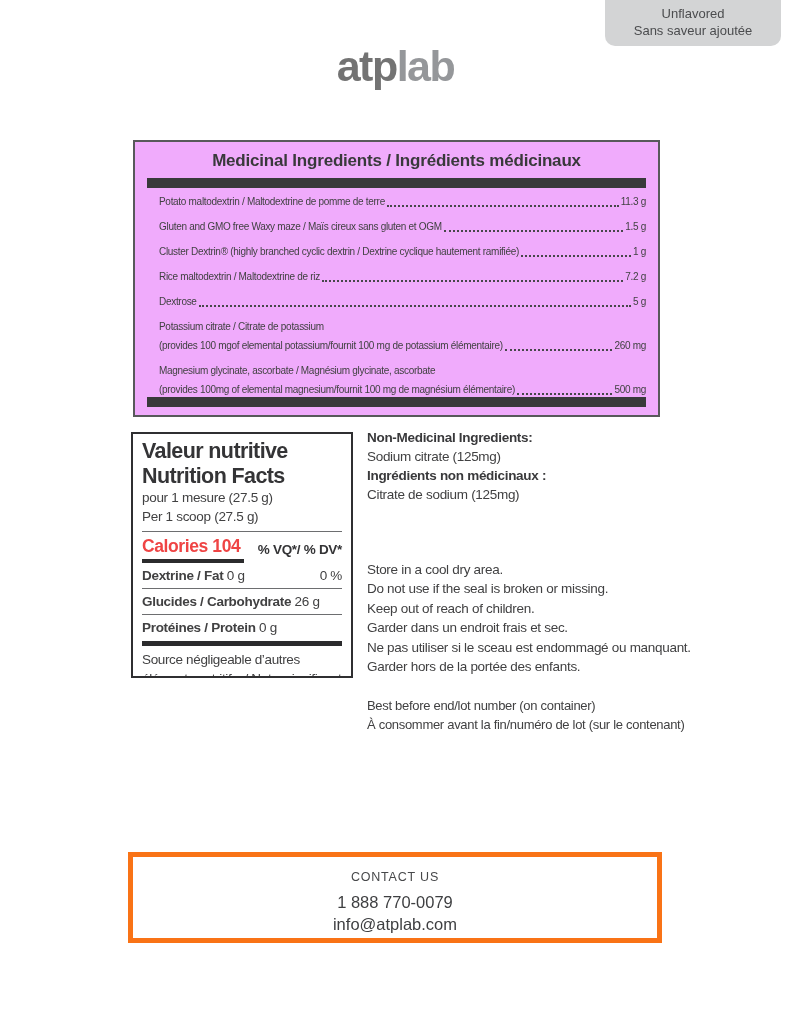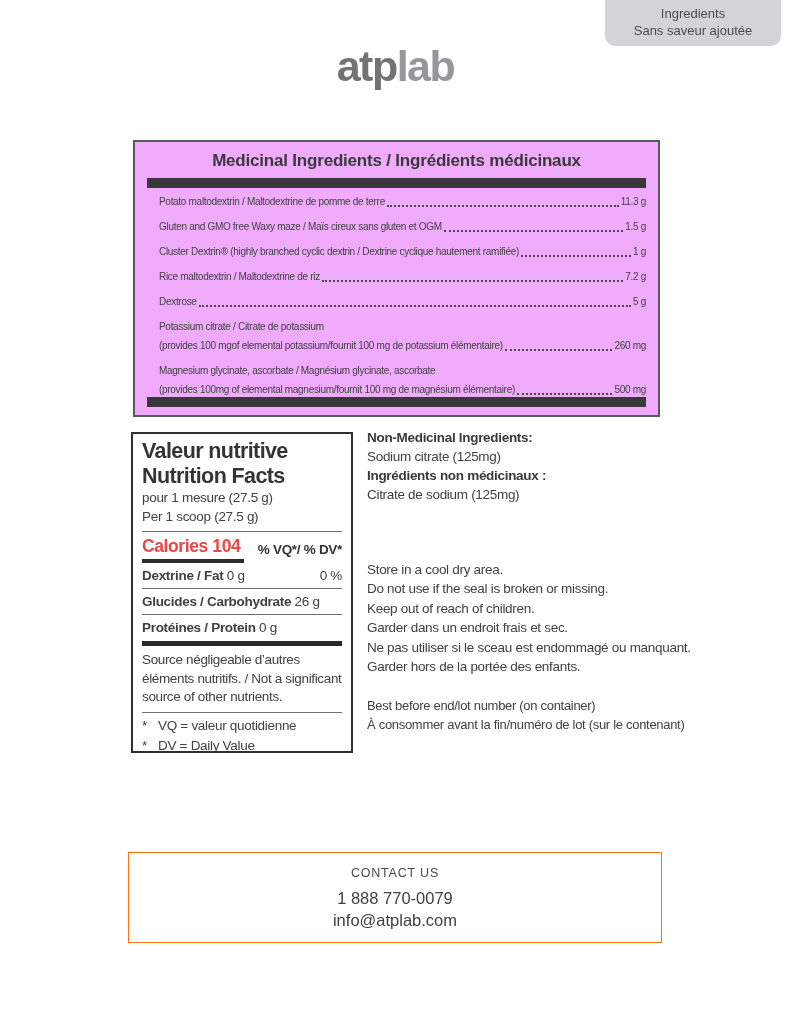--- a/index.html
+++ b/index.html
@@ -26,21 +26,21 @@
   .med-rows{margin:6px 12px 0 24px;font-size:10px;letter-spacing:-0.3px;color:#414142;line-height:16px;}
   .ing-row{display:flex;align-items:flex-end;margin-top:9px;}
   .ing-row.first{margin-top:3px;}
   .ing-group{margin-top:9px;}
   .ing-text{white-space:nowrap;}
   .dots{flex:1;border-bottom:2px dotted #47474a;margin:0 2px 3px 2px;min-width:8px;}
   .val{white-space:nowrap;}
   .med-bar-bottom{position:absolute;left:12px;right:12px;bottom:8px;height:10px;background:#39393b;}
 
   
-  .nf{position:absolute;left:131px;top:432px;width:222px;height:321px;border:2px solid #2f2f31;
+  .nf{position:absolute;left:131px;top:432px;width:222px;height:246px;border:2px solid #2f2f31;
       box-sizing:border-box;padding:5px 9px 0 9px;overflow:hidden;background:#fff;}
   .nf-title{font-size:21.5px;font-weight:bold;line-height:25px;color:#343436;letter-spacing:-0.6px;}
   .nf-serving{font-size:13.5px;line-height:18.5px;letter-spacing:-0.3px;}
   .nf-hr{border-top:1px solid #6d6e70;margin:5px 0 0 0;}
   .nf-cal-row{display:flex;justify-content:space-between;align-items:flex-end;margin-top:4px;}
   .nf-cal{font-size:17.5px;font-weight:bold;letter-spacing:-0.4px;color:#ef4444;}
   .nf-dv-head{font-size:13.5px;font-weight:bold;color:#343436;letter-spacing:-0.3px;}
   .nf-cal-bar{width:102px;height:4px;background:#2b2b2d;margin-top:2px;}
   .nf-row{display:flex;justify-content:space-between;font-size:13.5px;line-height:17px;
           padding:4px 0;letter-spacing:-0.3px;}
@@ -55,33 +55,33 @@
   
   .nonmed{position:absolute;left:367px;top:428px;font-size:13.5px;line-height:19px;
           letter-spacing:-0.3px;white-space:nowrap;}
   .nonmed .b{font-weight:bold;color:#39393b;}
   .storage{position:absolute;left:367px;top:560px;font-size:13.5px;line-height:19.4px;
            letter-spacing:-0.3px;white-space:nowrap;}
   .bestbefore{position:absolute;left:367px;top:696px;font-size:13px;line-height:19px;
               letter-spacing:-0.3px;white-space:nowrap;}
 
   
-  .contact{position:absolute;left:128px;top:852px;width:534px;height:91px;border:1px solid #f97316;
+  .contact{position:absolute;left:128px;top:852px;width:534px;height:91px;border:5px solid #f97316;
            box-sizing:border-box;text-align:center;background:#fff;}
   .contact-heading{font-size:12.5px;letter-spacing:0.8px;color:#47484a;margin-top:13px;}
   .contact-phone{font-size:16.5px;color:#3e3f41;margin-top:9px;}
   .contact-email{font-size:16.5px;color:#3e3f41;margin-top:3px;}
 </style>
 </head>
 <body>
 
 <div class="page">
 
   <div class="badge">
-    <div>Ingredients</div>
+    <div>Unflavored</div>
     <div>Sans saveur ajoutée</div>
   </div>
 
   <div class="logo">
     <span class="atp">atp</span><span class="lab">lab</span>
   </div>
 
   <div class="med-box">
     <div class="med-title">Medicinal Ingredients / Ingrédients médicinaux</div>
     <div class="med-bar"></div>

